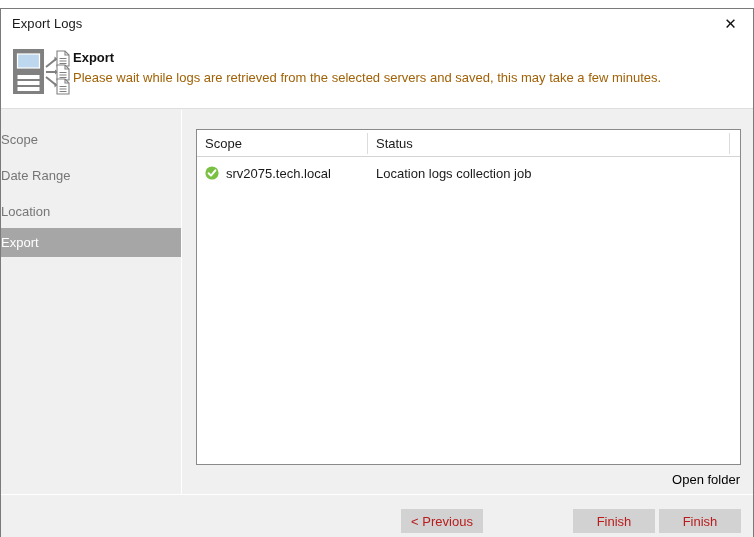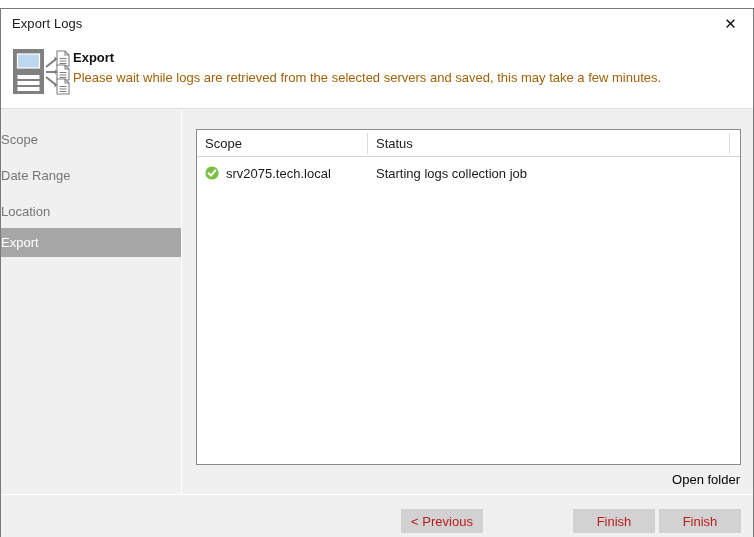--- a/index.html
+++ b/index.html
@@ -323,21 +323,21 @@
           <div class="cell" style="left:8px;width:162px;">
             <span class="status-icon">
               <svg width="14" height="14" viewBox="0 0 14 14" xmlns="http://www.w3.org/2000/svg">
                 <circle cx="7" cy="7" r="6.6" fill="#7ac143"></circle>
                 <circle cx="7" cy="7" r="5.2" fill="#ffffff" fill-opacity="0"></circle>
                 <path d="M3.6 7.2 L6 9.6 L10.4 4.4" fill="none" stroke="#ffffff" stroke-width="2" stroke-linecap="round" stroke-linejoin="round"></path>
               </svg>
             </span>
             <span>srv2075.tech.local</span>
           </div>
-          <div class="cell" style="left:179px;width:350px;">Starting logs collection job</div>
+          <div class="cell" style="left:179px;width:350px;">Location logs collection job</div>
         </div>
       </div>
     </div>
 
     <div id="open-folder">Open folder</div>
   </div>
 
   <div id="footer-sep"></div>
   <div id="footer">
     <div class="wiz-button" style="left:400px;">&lt; Previous</div>

